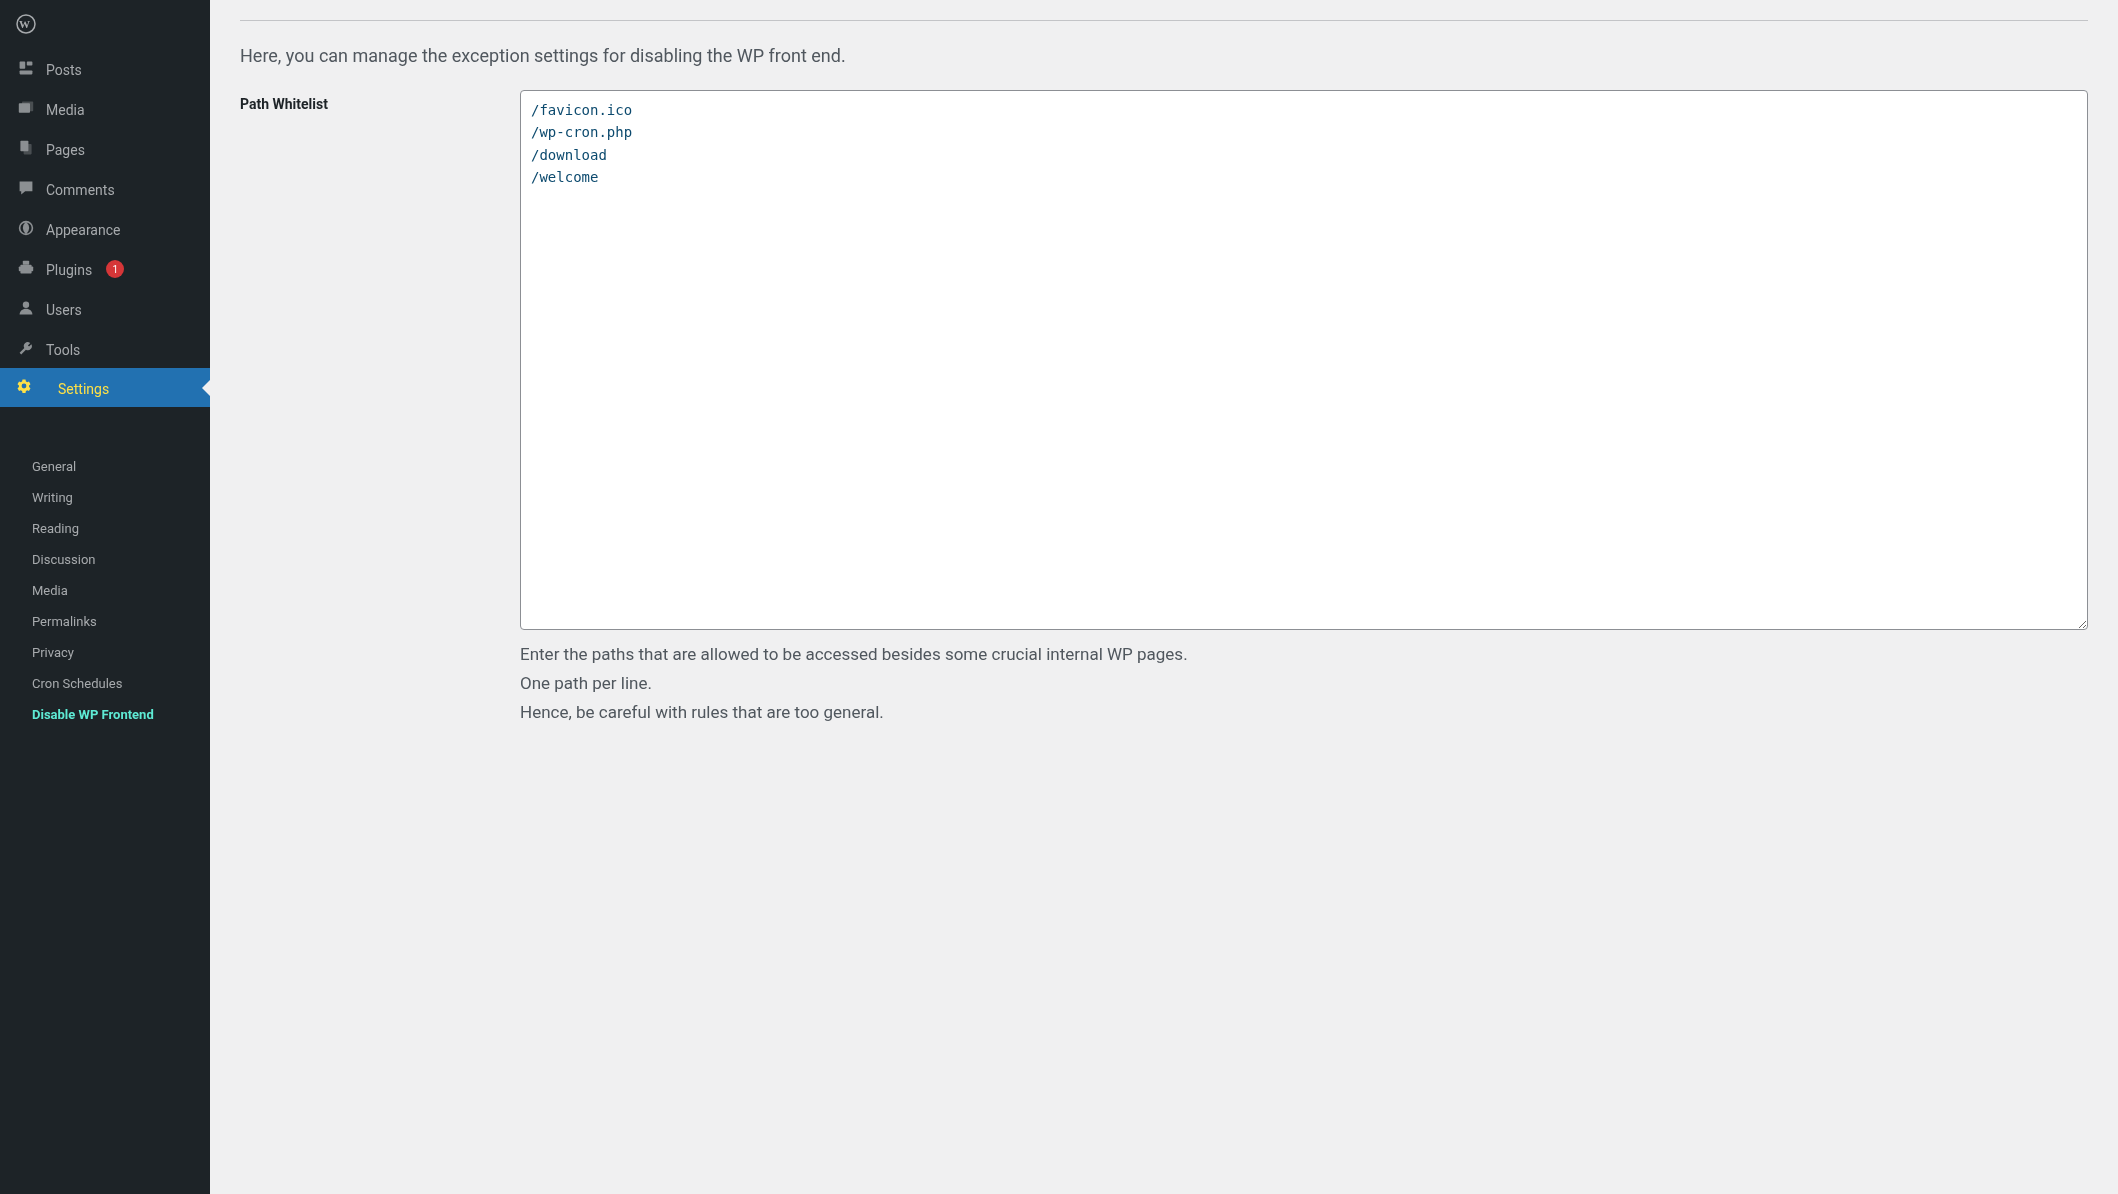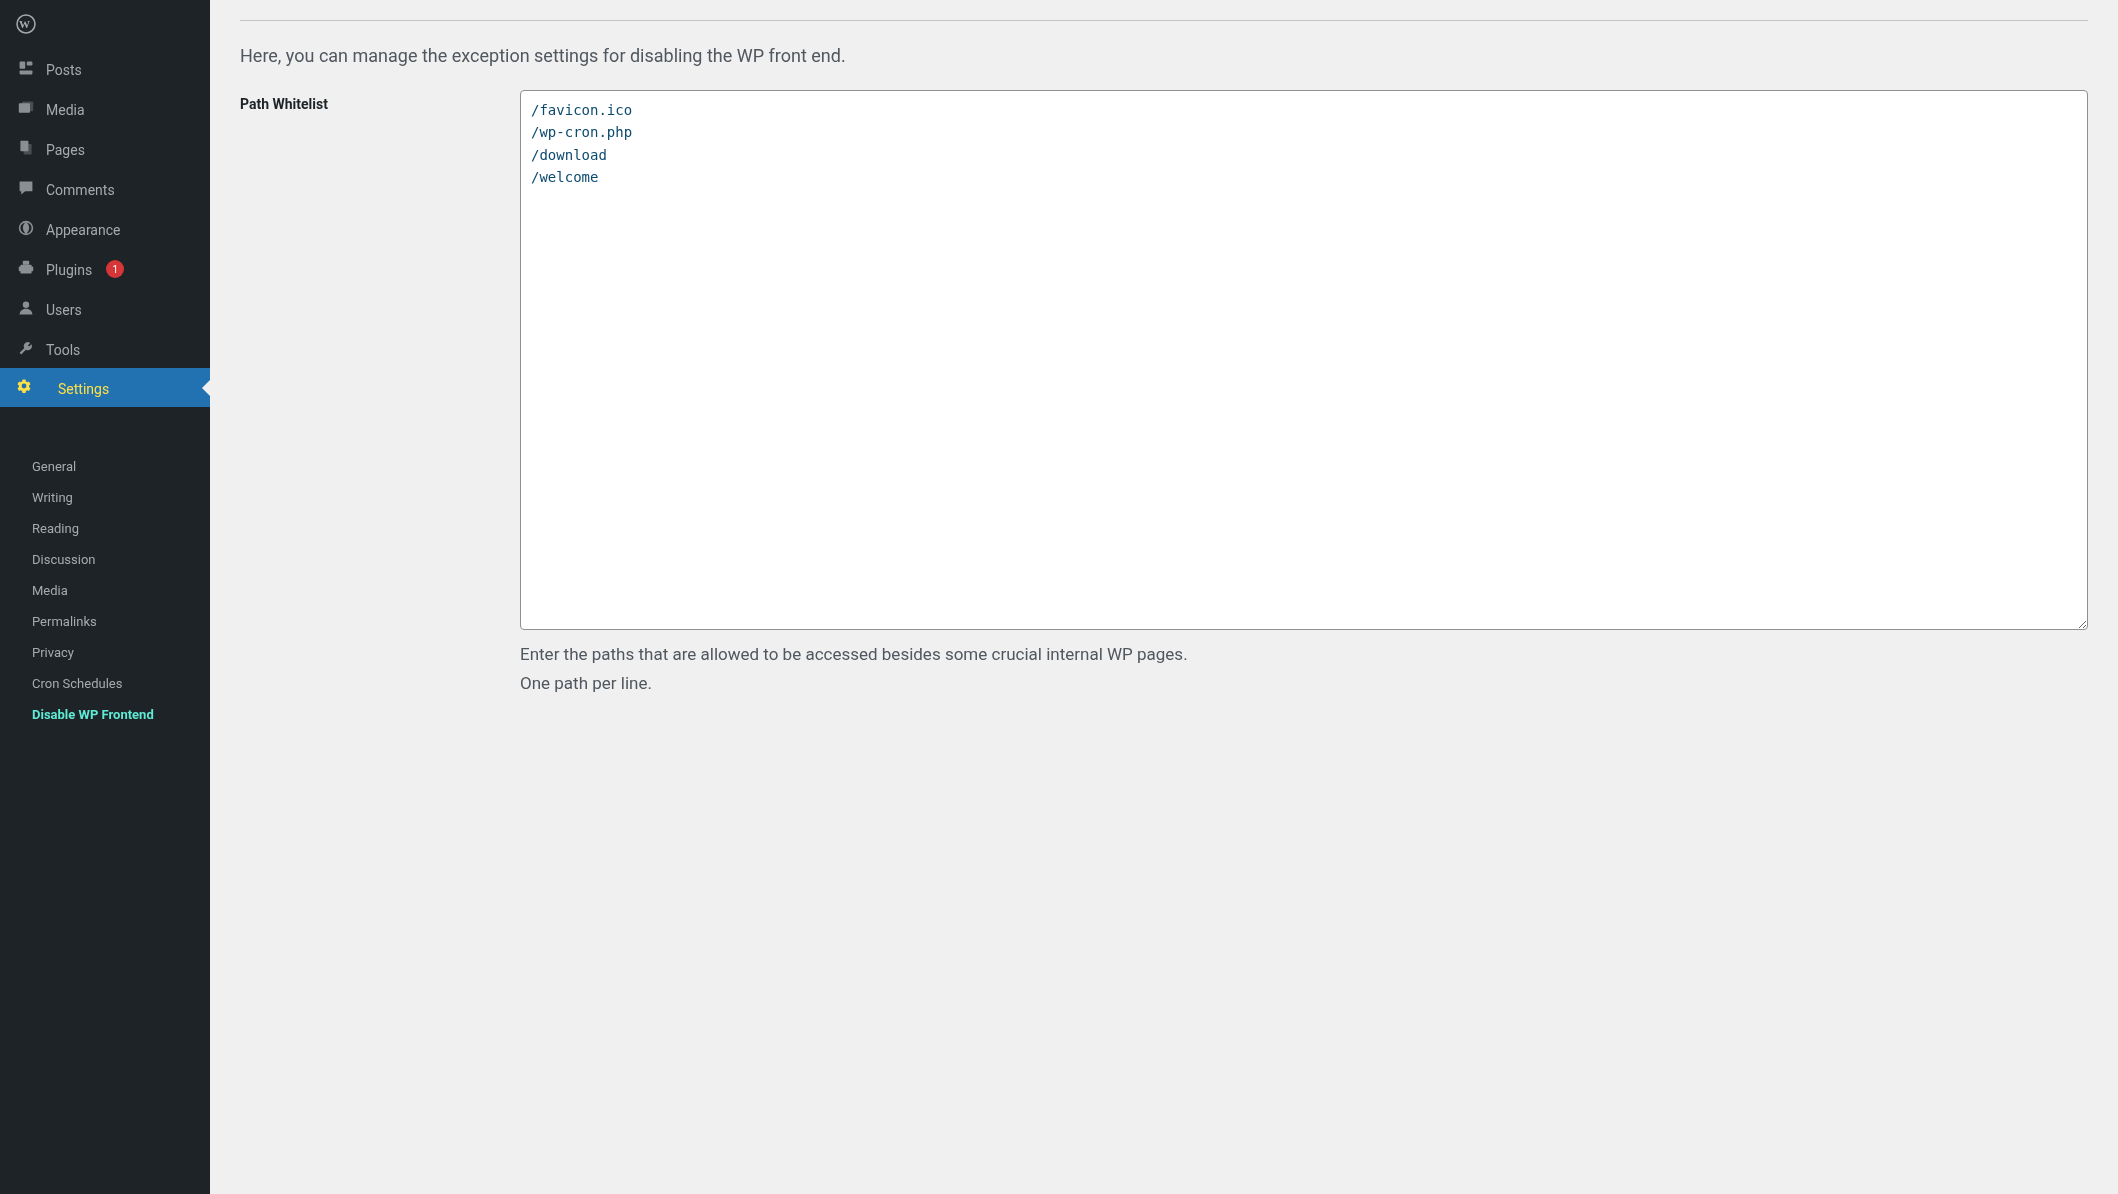--- a/index.html
+++ b/index.html
@@ -315,17 +315,18 @@
     <div class="settings-form-row">
       <div class="form-label">Path Whitelist</div>
       <div class="form-field">
         <textarea class="path-whitelist" spellcheck="false" style="">/favicon.ico
 /wp-cron.php
 /download
 /welcome</textarea>
         <div class="field-help">
           <p>Enter the paths that are allowed to be accessed besides some crucial internal WP pages.</p>
           <p>One path per line.</p>
+          <p>Hence, be careful with rules that are too general.</p>
         </div>
       </div>
     </div>
   </div>
 </main>
 
 </body></html>

